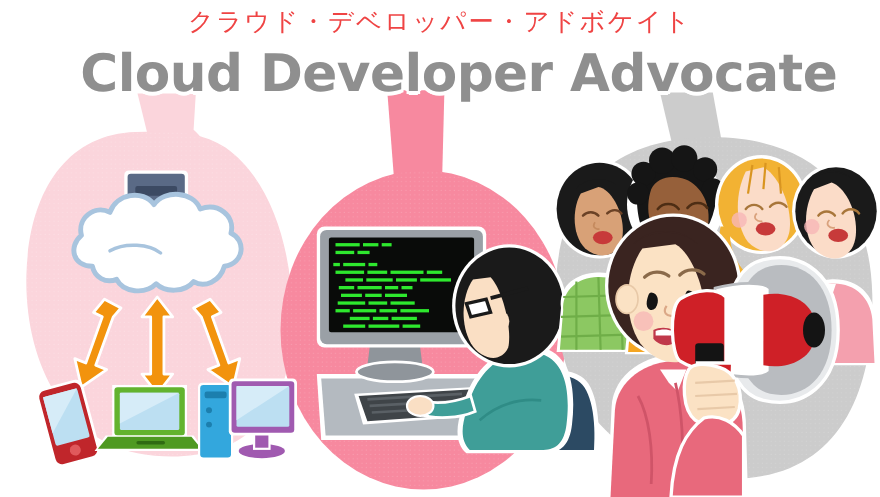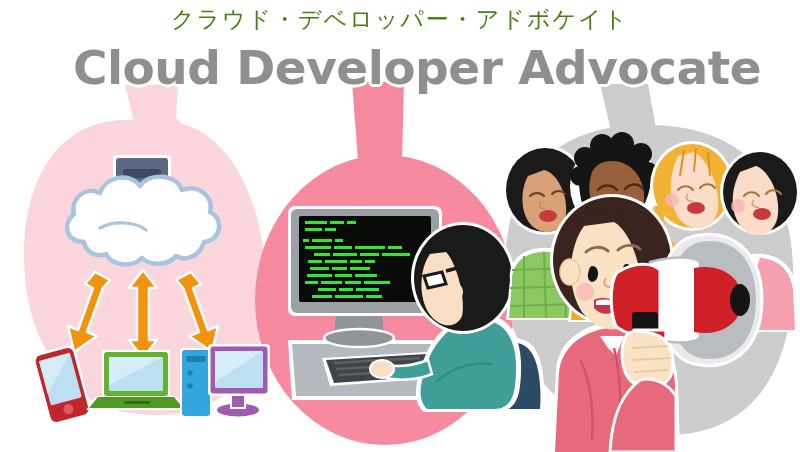--- a/index.html
+++ b/index.html
@@ -4,21 +4,21 @@
 <style>
   html,body{margin:0;padding:0;background:#ffffff;}
   body{width:800px;height:452px;overflow:hidden;
        font-family:"Liberation Sans",sans-serif;}
   #stage{position:relative;width:800px;height:452px;background:#fff;overflow:hidden;}
   svg{display:block;}
   #artboard{position:absolute;left:0;top:0;}
   .subtitle-jp{
     position:absolute;left:0;top:4px;width:800px;text-align:center;
     font-family:"Liberation Serif",serif;font-size:23px;letter-spacing:2px;
-    color:#4d7c0f;white-space:nowrap;
+    color:#ef4444;white-space:nowrap;
   }
   .title-en{
     position:absolute;left:0;top:40px;width:800px;text-align:center;
     font-family:"DejaVu Sans",sans-serif;font-weight:bold;font-size:47px;
     letter-spacing:-0.5px;color:#8f8f8f;
     -webkit-text-stroke:0px;
     text-shadow:
       2px 0 0 #fff,-2px 0 0 #fff,0 2px 0 #fff,0 -2px 0 #fff,
       2px 2px 0 #fff,-2px 2px 0 #fff,2px -2px 0 #fff,-2px -2px 0 #fff,
       3px 0 0 #fff,-3px 0 0 #fff,0 3px 0 #fff,0 -3px 0 #fff;

